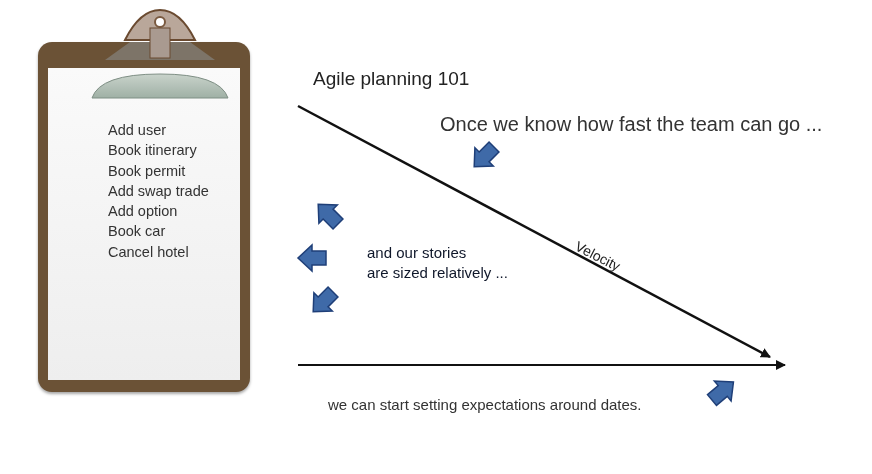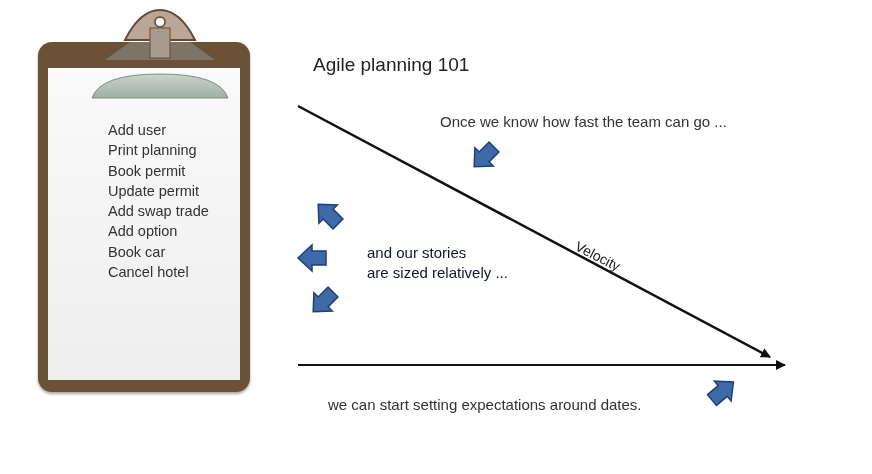--- a/index.html
+++ b/index.html
@@ -5,22 +5,22 @@
   html, body { margin:0; padding:0; }
   body { width:872px; height:474px; background:#ffffff; position:relative; overflow:hidden;
          font-family:"Liberation Sans", sans-serif; color:#333; }
   .board { position:absolute; left:38px; top:42px; width:212px; height:350px;
            background:#6b5236; border-radius:14px; box-shadow: 0 2px 3px rgba(0,0,0,0.35); }
   .paper { position:absolute; left:48px; top:68px; width:192px; height:312px;
            background:linear-gradient(#fafafa,#eeeeee); }
   .clip { position:absolute; left:0; top:0; width:872px; height:474px; pointer-events:none; }
   .list { position:absolute; left:108px; top:120px; margin:0; padding:0; list-style:none; }
   .list li { font-size:14.5px; line-height:20.3px; color:#333; }
-  .title { position:absolute; left:313px; top:54px; font-size:19px; color:#222; }
-  .t1 { position:absolute; left:440px; top:113px; font-size:15px; color:#333; }
+  .title { position:absolute; left:313px; top:68px; font-size:19px; color:#222; }
+  .t1 { position:absolute; left:440px; top:113px; font-size:20px; color:#333; }
   .t2 { position:absolute; left:367px; top:243px; font-size:15px; line-height:20px; color:#0f172a; }
   .t3 { position:absolute; left:290px; top:396px; font-size:15px; color:#333;margin-left:38px; }
   .vel { position:absolute; left:580px; top:238px; font-size:14px; color:#222; transform:rotate(27deg); transform-origin:left top; }
   svg.overlay { position:absolute; left:0; top:0; }
 </style>
 </head>
 <body>
 
 <div class="board"></div>
 <div class="paper"></div>
@@ -34,23 +34,22 @@
   </defs>
   <path d="M105 60 L130 42 L190 42 L215 60 Z" fill="#7d7468"></path>
   <path d="M125 40 Q140 10 160 10 Q180 10 195 40 Z" fill="#b9a79a" stroke="#6a4a30" stroke-width="2"></path>
   <circle cx="160" cy="22" r="5" fill="#fff" stroke="#7a5a40" stroke-width="2"></circle>
   <rect x="150" y="28" width="20" height="30" fill="#a99a90" stroke="#6a4a30"></rect>
   <path d="M92 98 Q100 74 160 74 Q220 74 228 98 Z" fill="url(#metal)" stroke="#7f8f85"></path>
 </svg>
 
 <ul class="list">
   <li>Add user</li>
-  <li>Print planning</li>
+  <li>Book itinerary</li>
   <li>Book permit</li>
-  <li>Update permit</li>
   <li>Add swap trade</li>
   <li>Add option</li>
   <li>Book car</li>
   <li>Cancel hotel</li>
 </ul>
 
 <svg class="overlay" width="872" height="474">
   <defs>
     <marker id="ah" markerWidth="10" markerHeight="10" refX="9" refY="5" orient="auto" markerUnits="userSpaceOnUse">
       <path d="M0 0 L10 5 L0 10 Z" fill="#111"></path>

